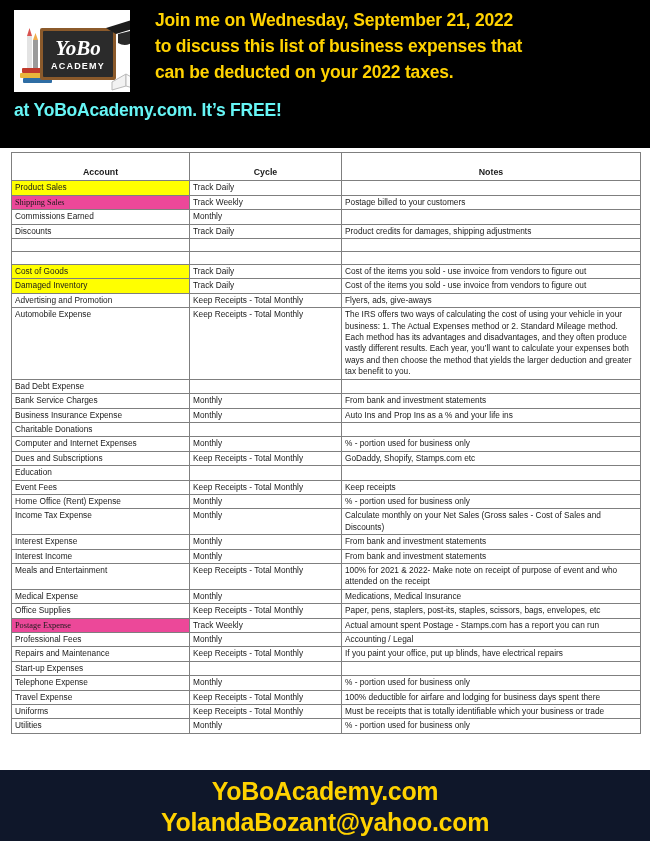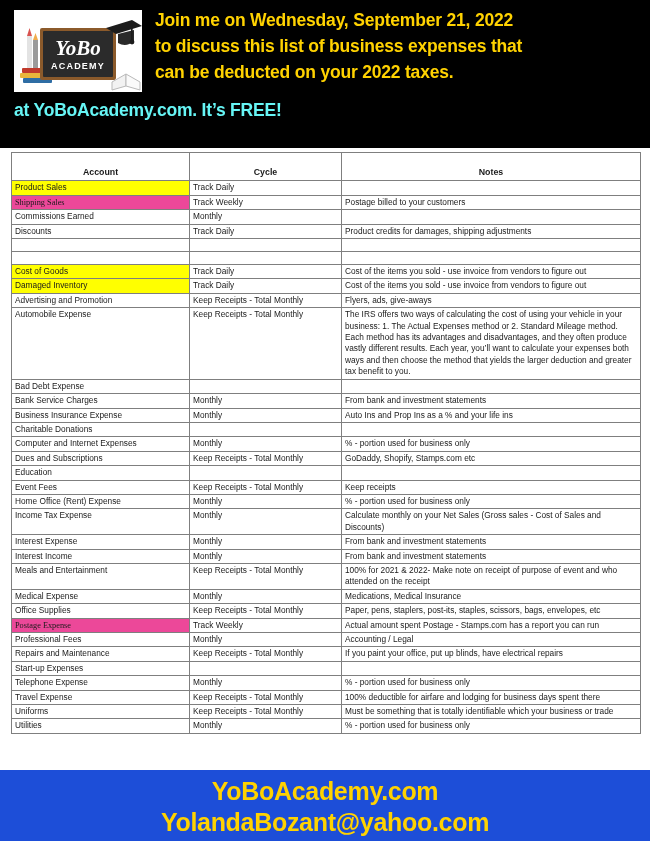--- a/index.html
+++ b/index.html
@@ -19,21 +19,21 @@
     position: relative;
     width: 650px;
     height: 148px;
     background: #000000;
     box-sizing: border-box;
   }
   .logo-box {
     position: absolute;
     left: 14px;
     top: 10px;
-    width: 128px;
+    width: 116px;
     height: 82px;
     background: #ffffff;
     overflow: hidden;
   }
   .logo-svg { display: block; width: 128px; height: 82px; }
 
   .header-headline {
     position: absolute;
     left: 155px;
     top: 7px;
@@ -100,21 +100,21 @@
   tr.row-empty td { height: 10px; }
 
   td.hl-yellow { background: #ffff00; margin-top: 8px; }
   td.hl-green  { background: #ec4899; font-family: Liberation Serif, serif; }
 
   
   .footer-banner {
     position: relative;
     width: 650px;
     height: 71px;
-    background: #1d4ed8;
+    background: #0f172a;
     text-align: center;
     box-sizing: border-box;
     padding-top: 6px;
   }
   .footer-line {
     display: block;
     color: #ffd200;
     font-weight: bold;
     font-size: 25px;
     line-height: 31px;
@@ -342,21 +342,21 @@
           <td>% - portion used for business only</td>
         </tr>
         <tr>
           <td>Travel Expense</td>
           <td>Keep Receipts - Total Monthly</td>
           <td>100% deductible for airfare and lodging for business days spent there</td>
         </tr>
         <tr>
           <td>Uniforms</td>
           <td>Keep Receipts - Total Monthly</td>
-          <td>Must be something that is totally identifiable which your business or trade</td>
+          <td>Must be receipts that is totally identifiable which your business or trade</td>
         </tr>
         <tr>
           <td>Utilities</td>
           <td>Monthly</td>
           <td>% - portion used for business only</td>
         </tr>
       </tbody>
   </table>
 </div>
 

